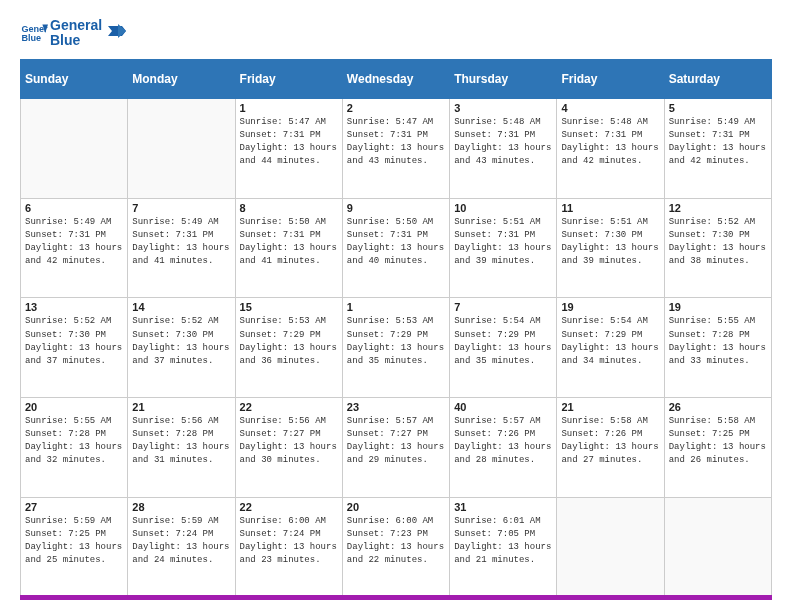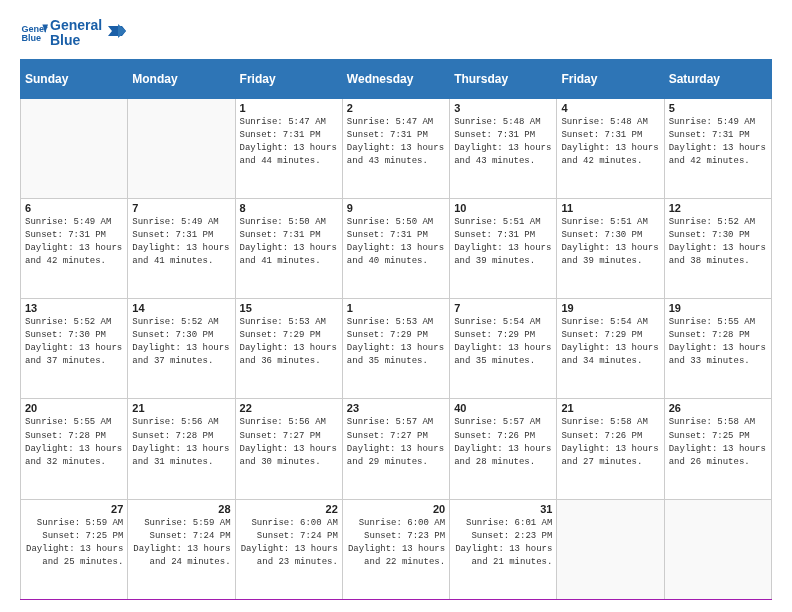--- a/index.html
+++ b/index.html
@@ -79,22 +79,21 @@
       margin-bottom: 2px;
       color: #222;
     }
     .day-info {
       line-height: 1.45;
       font-size: 9px;
       color: #333;
       font-family: Liberation Mono, monospace;
     }
     .last-row td {
-      border-bottom: 1px solid #a21caf;
-      text-align: right;
+      border-bottom: 5px solid #a21caf;
     }
   </style>
 </head>
 <body>
 
 <div class="page">
   <div class="header">
     <div class="logo">
       <svg class="logo-icon" viewBox="0 0 40 40" xmlns="http://www.w3.org/2000/svg">
         <text x="2" y="18" font-size="13" font-weight="bold" fill="#1a5fa8">General</text>
@@ -342,21 +341,21 @@
           <td>
             <div class="day-num">20</div>
             <div class="day-info" style="white-space: pre-line;">Sunrise: 6:00 AM
 Sunset: 7:23 PM
 Daylight: 13 hours
 and 22 minutes.</div>
           </td>
           <td>
             <div class="day-num">31</div>
             <div class="day-info" style="white-space: pre-line;">Sunrise: 6:01 AM
-Sunset: 2:23 PM
+Sunset: 7:05 PM
 Daylight: 13 hours
 and 21 minutes.</div>
           </td>
           <td class="empty"></td>
           <td class="empty"></td>
         </tr>
       </tbody>
   </table>
 </div>
 

